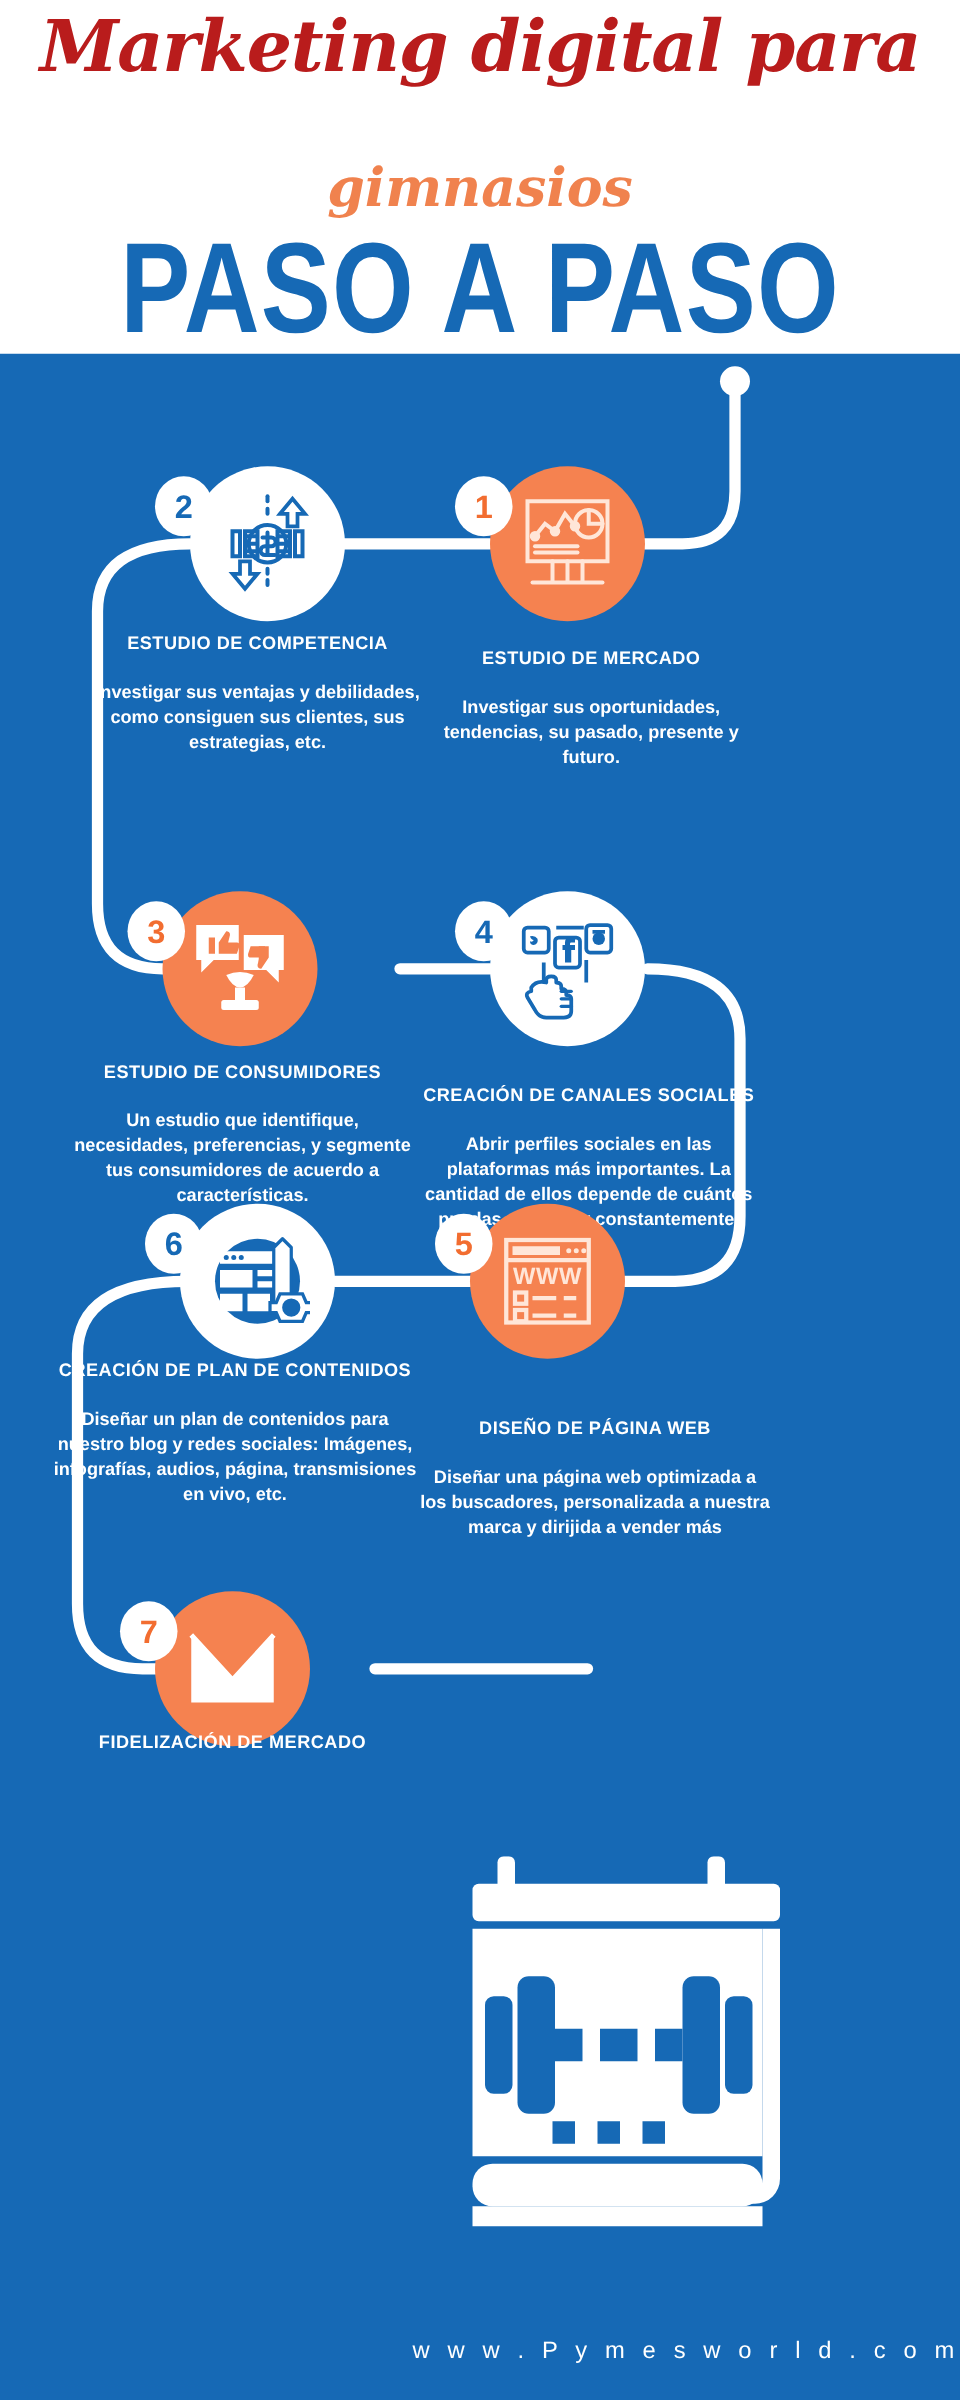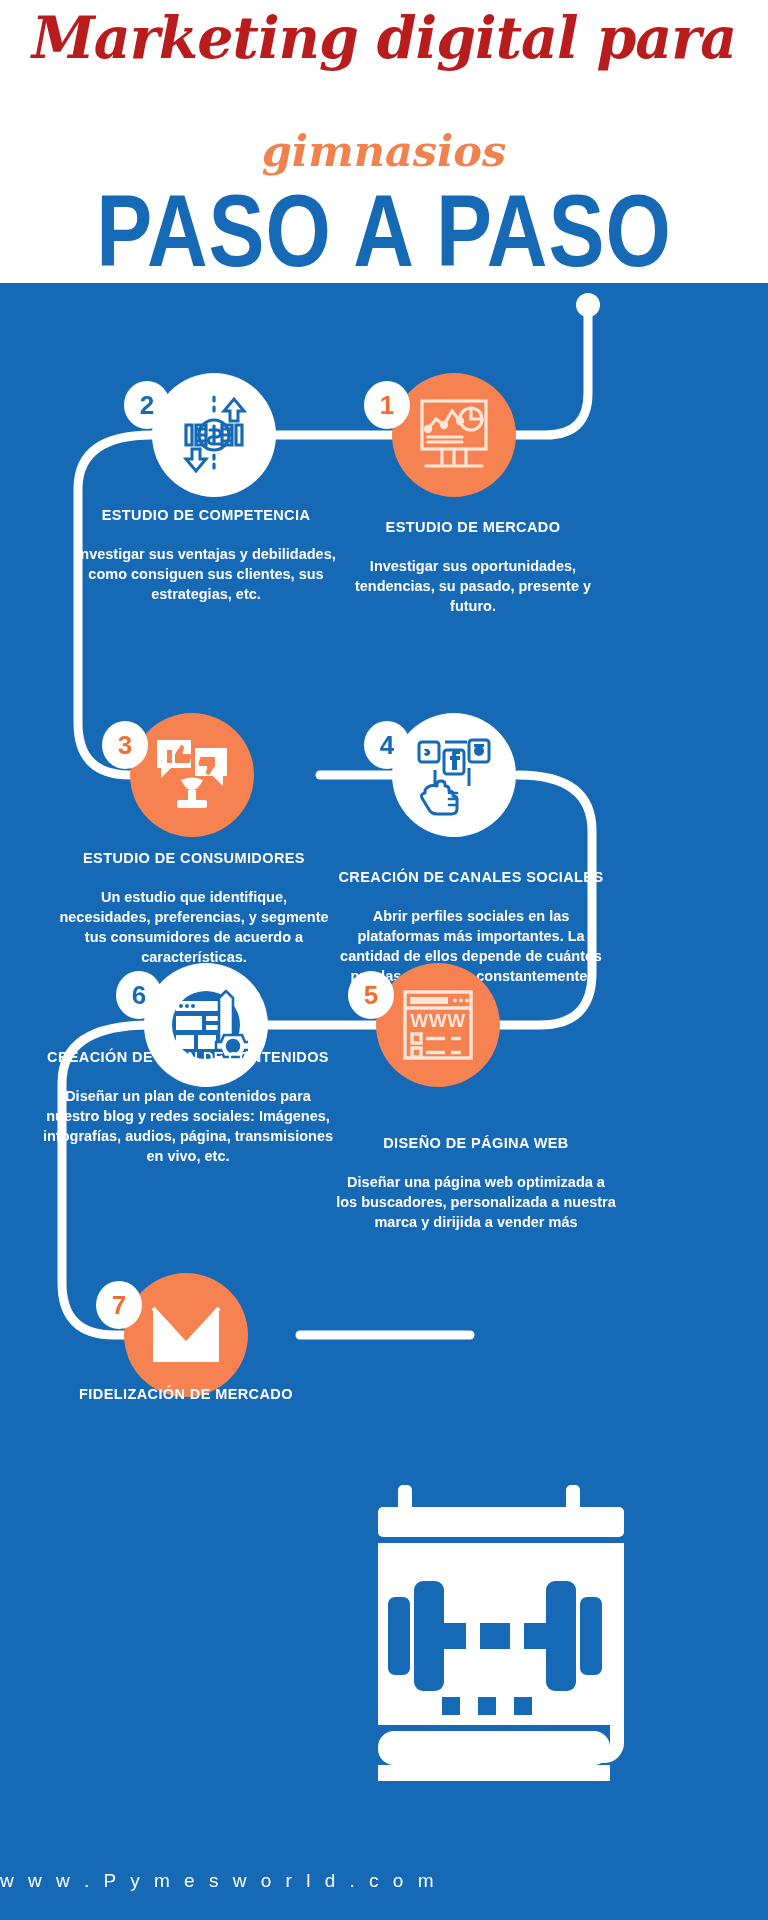--- a/index.html
+++ b/index.html
@@ -115,21 +115,21 @@
     font-weight: bold;
     font-size: 14.5px;
     line-height: 20px;
   }
 
   
   .footer {
     position: absolute;
     left: 0; top: 1870px;
     width: 768px;
-    text-align: left;
+    text-align: right;
     color: #ffffff;
     font-family: "Liberation Sans", sans-serif;
     font-size: 19px;
     letter-spacing: 4.5px;
     font-weight: normal;
   }
 </style>
 </head>
 <body>
 
@@ -341,21 +341,21 @@
     <g fill="#ffffff" stroke="#1669b5" stroke-width="2.6" stroke-linejoin="round">
       <path d="M62 8 l7 7 v44 l-7 9 l-7 -9 v-44 z"></path>
     </g>
     <g fill="#ffffff" stroke="#1669b5" stroke-width="2.6">
       <path d="M60 52 h18 l3 7 h5 v8 h-5 l-3 7 h-18 l-3 -7 h-5 v-8 h5 z"></path>
       <circle cx="69" cy="63" r="6" fill="#1669b5"></circle>
     </g>
   </svg>
 </div>
 
-<div class="block" style="left:38px; top:1048px; width:300px;">
+<div class="block" style="left:38px; top:1088px; width:300px;">
   <div class="heading">CREACIÓN DE PLAN DE CONTENIDOS</div>
   <div class="body">Diseñar un plan de contenidos para nuestro blog y redes sociales: Imágenes, infografías, audios, página, transmisiones en vivo, etc.</div>
 </div>
 
 <div class="block" style="left:336px; top:1134px; width:280px;">
   <div class="heading">DISEÑO DE PÁGINA WEB</div>
   <div class="body">Diseñar una página web optimizada a los buscadores, personalizada a nuestra marca y dirijida a vender más</div>
 </div>
 
 <div class="node orange" style="left:124px; top:1273px;">

